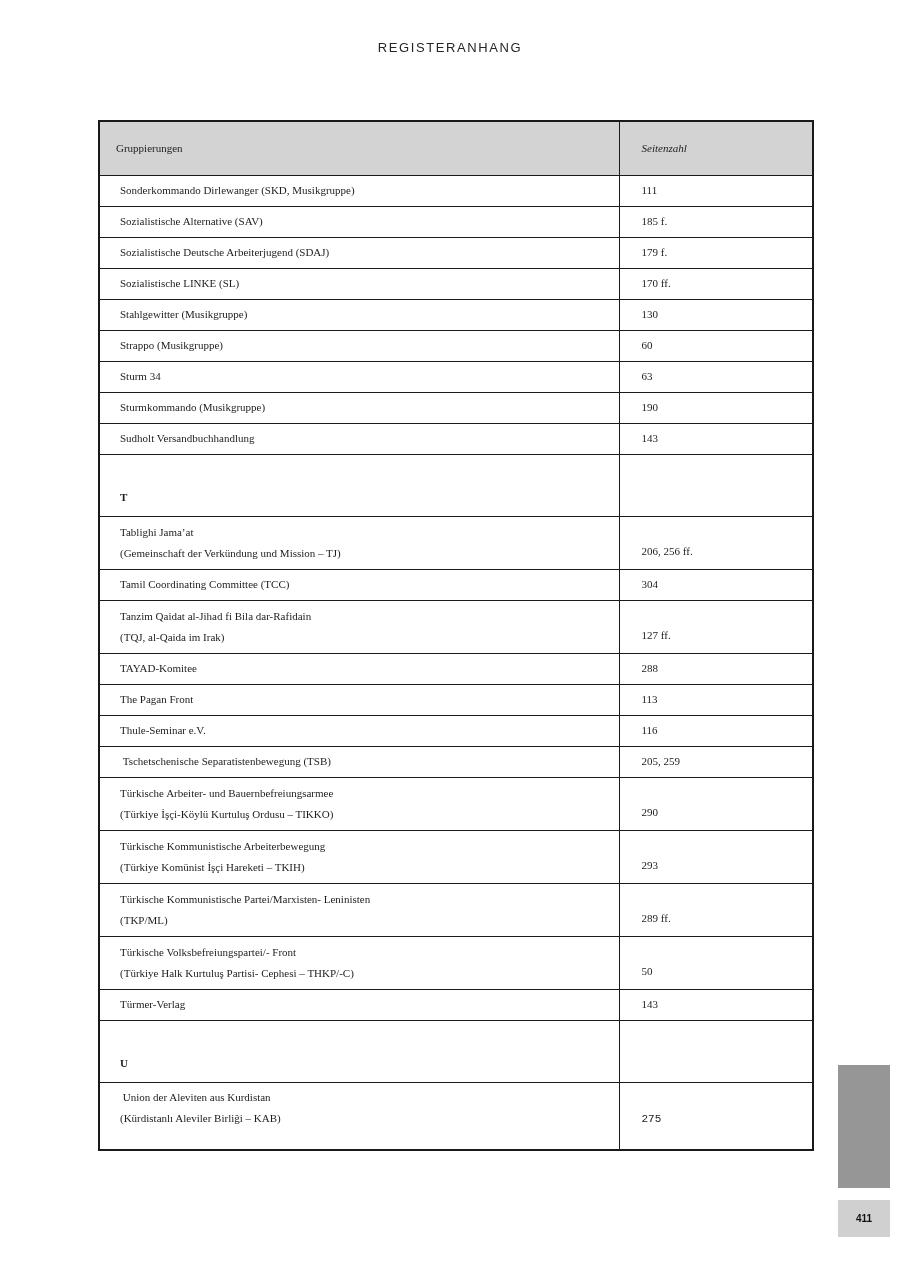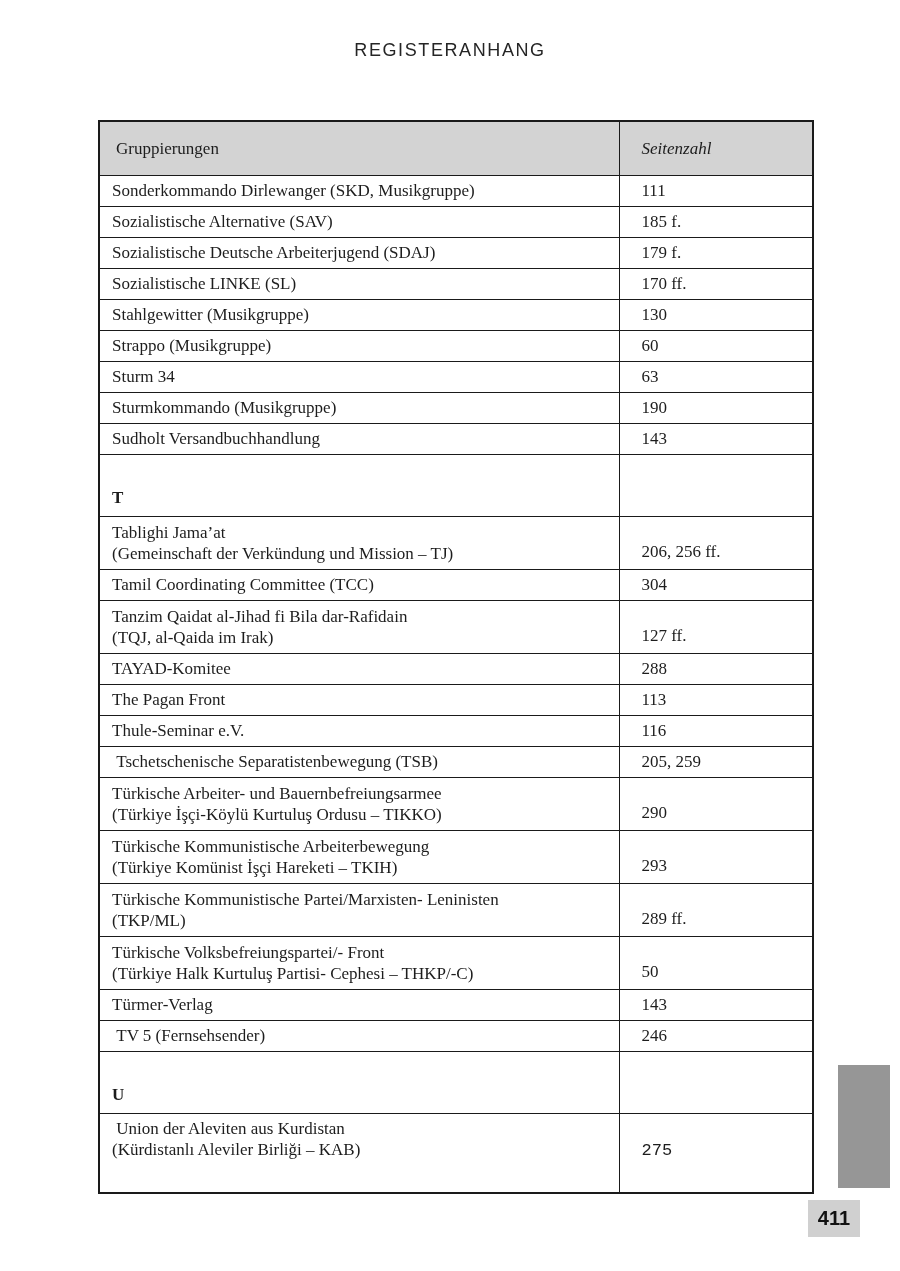--- a/index.html
+++ b/index.html
@@ -20,33 +20,33 @@
     overflow: hidden;
   }
 
   .page-title {
     position: absolute;
     top: 40px;
     left: 0;
     width: 900px;
     text-align: center;
     font-family: "Liberation Sans", sans-serif;
-    font-size: 18px;
+    font-size: 13px;
     letter-spacing: 1.6px;
     color: #252525;
   }
 
   table.register {
     position: absolute;
     left: 98px;
     top: 120px;
     width: 714px;
     border-collapse: collapse;
     table-layout: fixed;
-    font-size: 17px;
+    font-size: 11px;
     line-height: 21px;
     color: var(--ink);
   }
   table.register col.c-name  { width: 520px; }
   table.register col.c-pages { width: 194px; }
 
   table.register th,
   table.register td {
     border: 1px solid var(--border);
     overflow: hidden;
@@ -57,58 +57,58 @@
     background: var(--header-bg);
     font-weight: normal;
     text-align: left;
     height: 54px;
     vertical-align: middle;
     border-bottom: 2px solid var(--border);
   }
   thead th.h-name  { padding-left: 16px; }
   thead th.h-pages { padding-left: 22px; font-style: italic; }
 
-  td.name  { padding-left: 12px; white-space: pre-wrap; margin-left: 24px; }
+  td.name  { padding-left: 20px; white-space: pre-wrap; margin-left: 24px; }
   td.pages { padding-left: 22px; white-space: nowrap; }
 
   tr.r-single  { height: 31px; }
   tr.r-single td { vertical-align: middle; }
 
   tr.r-double  { height: 53px; }
   tr.r-double td.name  { vertical-align: middle; }
   tr.r-double td.pages { vertical-align: bottom; padding-bottom: 7px; }
 
   tr.r-section { height: 62px; }
   tr.r-section td.name { vertical-align: bottom; padding-bottom: 8px; font-weight: bold; }
   tr.r-section td.pages { vertical-align: bottom; }
 
-  tr.r-tall { height: 80px; }
+  tr.r-tall { height: 68px; }
   tr.r-tall td.name  { vertical-align: top; padding-top: 4px; }
   tr.r-tall td.pages { vertical-align: top; padding-top: 26px; font-family: Liberation Mono, monospace; }
 
   .thumb-tab {
     position: absolute;
     left: 838px;
     top: 1065px;
     width: 52px;
     height: 123px;
     background: var(--tab-bg);
   }
   .page-number-box {
     position: absolute;
-    left: 808px;
+    left: 838px;
     top: 1200px;
     width: 52px;
     height: 37px;
     background: var(--pagebox-bg);
     display: flex;
     align-items: center;
     justify-content: center;
     font-family: "Liberation Sans", sans-serif;
-    font-size: 20px;
+    font-size: 10px;
     font-weight: bold;
     color: #111111;
   }
 </style>
 </head>
 <body>
 
 <div class="page-title">REGISTERANHANG</div>
 
 <table class="register">
@@ -210,24 +210,20 @@
       </tr>
       <tr class="r-double">
         <td class="name">Türkische Volksbefreiungspartei/- Front
 (Türkiye Halk Kurtuluş Partisi- Cephesi – THKP/-C)</td>
         <td class="pages">50</td>
       </tr>
       <tr class="r-single">
         <td class="name">Türmer-Verlag</td>
         <td class="pages">143</td>
       </tr>
-      <tr class="r-single">
-        <td class="name"> TV 5 (Fernsehsender)</td>
-        <td class="pages">246</td>
-      </tr>
       <tr class="r-section">
         <td class="name">U</td>
         <td class="pages"></td>
       </tr>
       <tr class="r-tall">
         <td class="name"> Union der Aleviten aus Kurdistan
 (Kürdistanlı Aleviler Birliği – KAB)</td>
         <td class="pages">275</td>
       </tr>
     </tbody>

